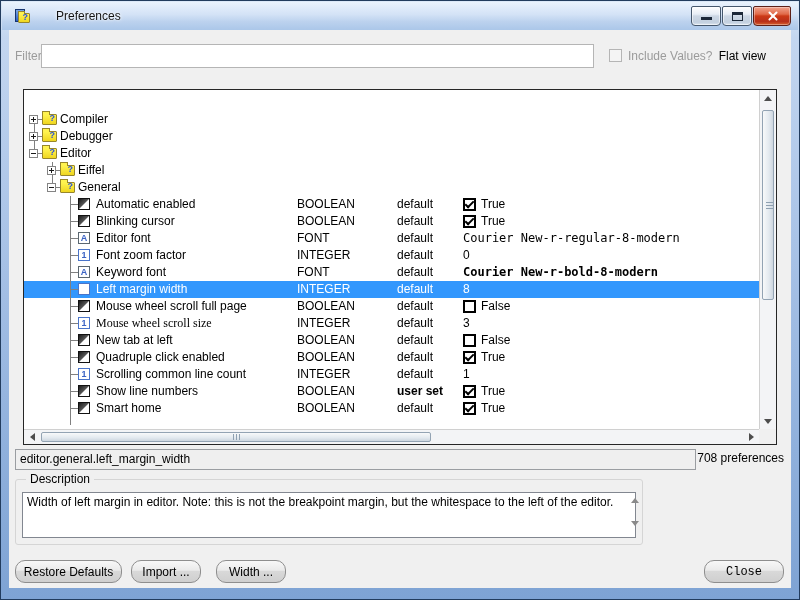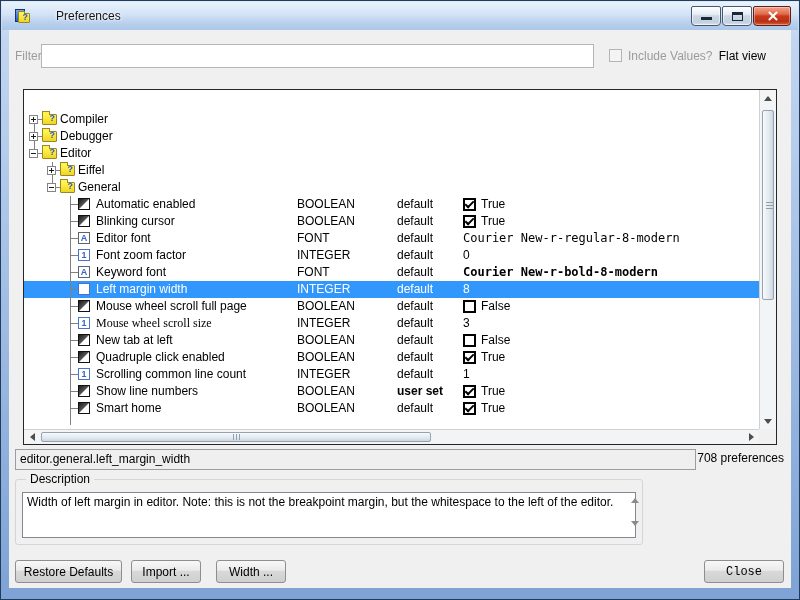--- a/index.html
+++ b/index.html
@@ -113,21 +113,21 @@
   .desc-group{position:absolute;left:6px;top:449px;width:628px;height:66px;border:1px solid #d5d5d5;border-radius:3px;}
   .desc-label{position:absolute;left:10px;top:-8px;background:#f0f0f0;padding:0 4px;}
   .desc-area{position:absolute;left:6px;top:12px;right:6px;height:46px;border:1px solid #828790;background:#fff;
     line-height:15px;padding:2px 20px 2px 4px;overflow:hidden;}
   .desc-up{position:absolute;right:3px;top:4px;}
   .desc-down{position:absolute;right:3px;bottom:4px;}
   .desc-tri-up{width:0;height:0;border-left:4px solid transparent;border-right:4px solid transparent;border-bottom:5px solid #8a8a8a;}
   .desc-tri-down{width:0;height:0;border-left:4px solid transparent;border-right:4px solid transparent;border-top:5px solid #8a8a8a;}
 
   
-  .btn{position:absolute;top:530px;height:23px;border:1px solid #8e8e8e;border-radius:3px;
+  .btn{position:absolute;top:530px;height:23px;border:1px solid #8e8e8e;border-radius:10px;
     background:linear-gradient(#f8f8f8,#eaeaea 45%,#d9d9d9 46%,#cfcfcf);
     font-family:"Liberation Sans",sans-serif;font-size:12px;color:#000;padding:0;}
   .btn-restore{left:6px;width:107px;}
   .btn-import{left:122px;width:70px;}
   .btn-export{left:207px;width:70px;}
   .btn-close{right:7px;width:80px;font-family:Liberation Mono, monospace;}
 </style>
 </head>
 <body>
 

